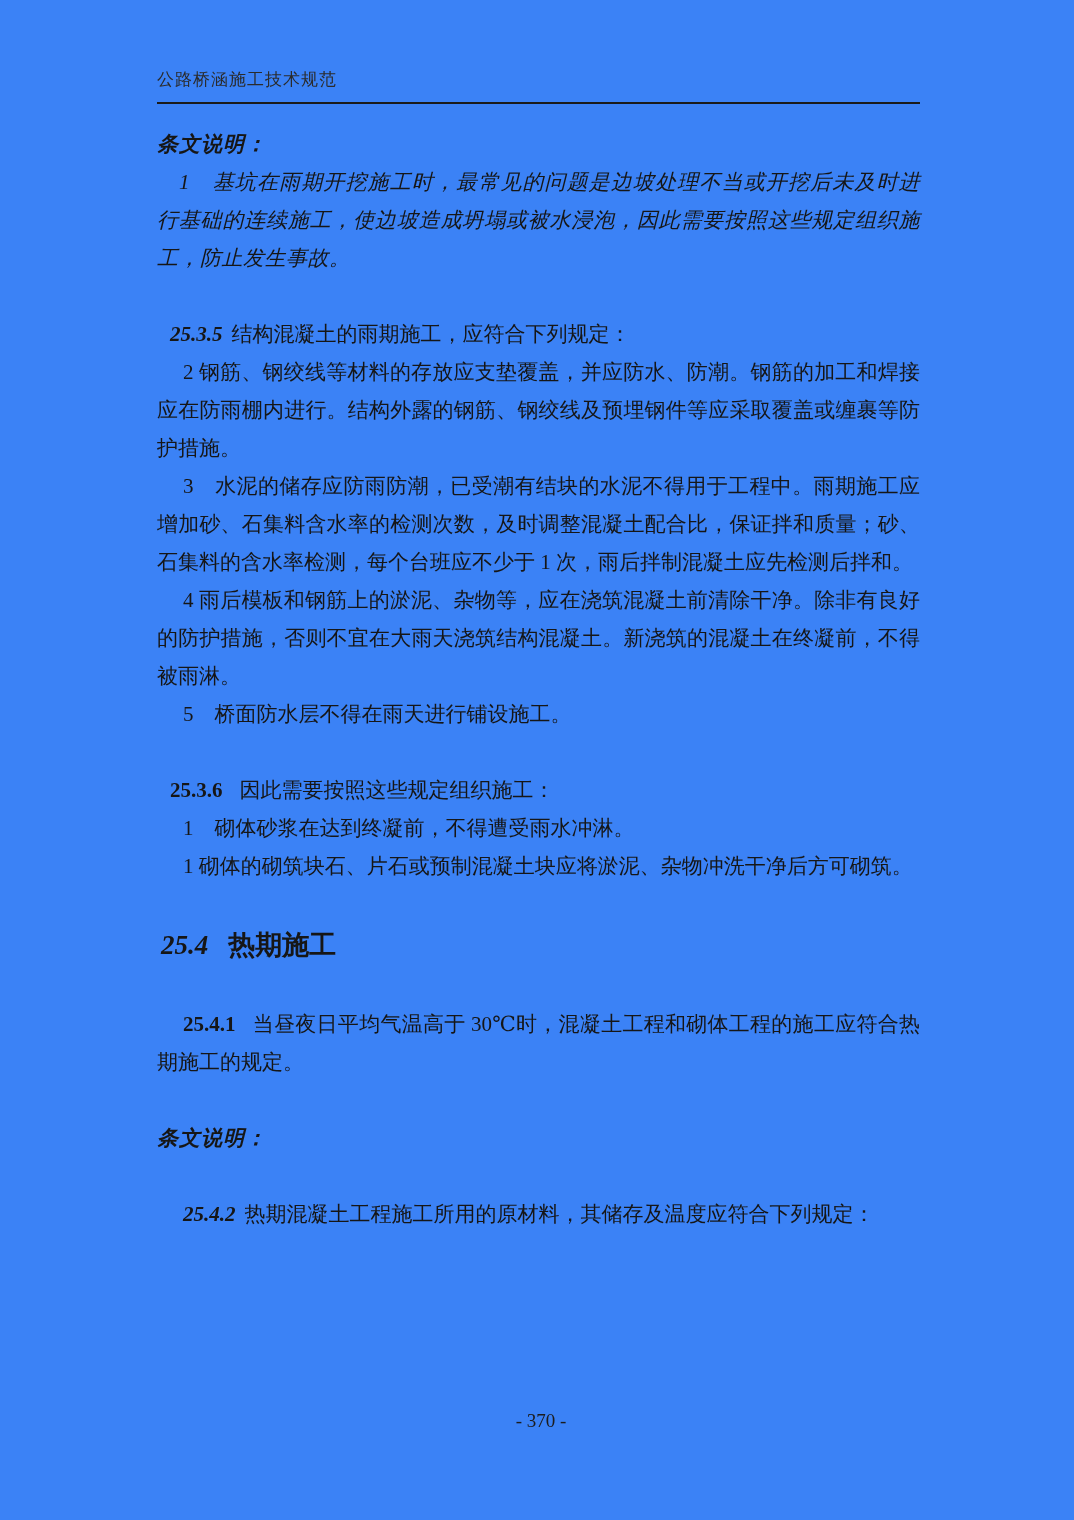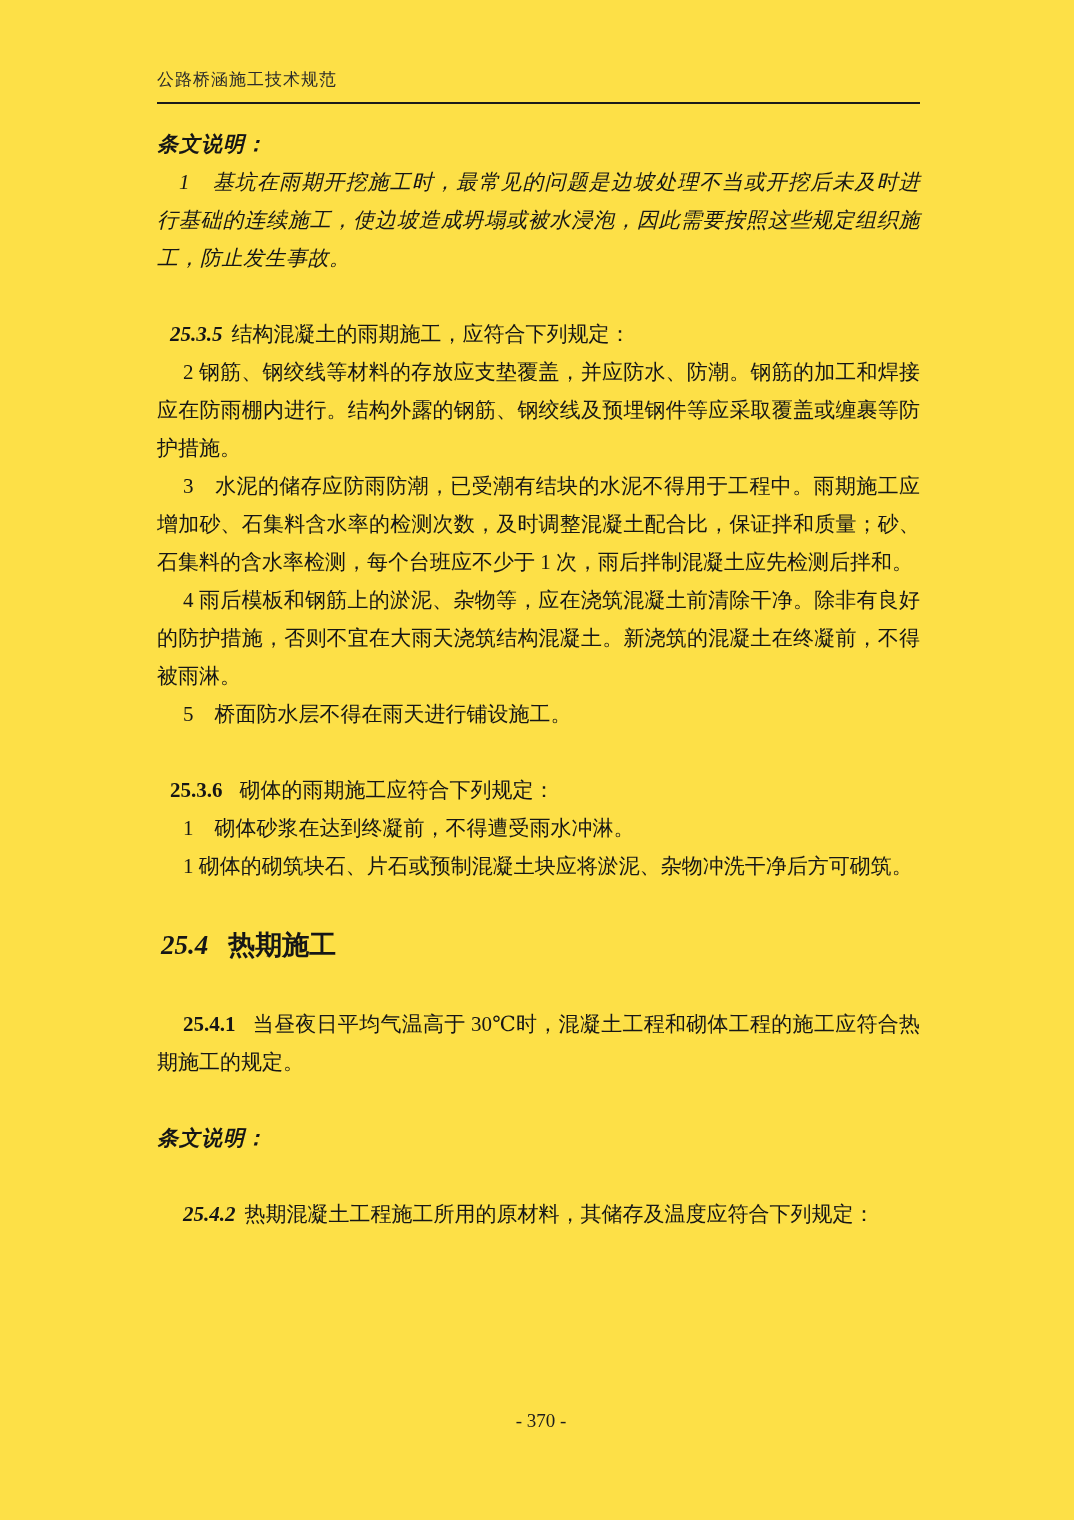--- a/index.html
+++ b/index.html
@@ -1,21 +1,21 @@
 <!DOCTYPE html>
 <html><head>
 <meta charset="utf-8">
 <style>
   html, body { margin: 0; padding: 0; background: #e8e8e8; }
   .page {
     position: relative;
     width: 1074px;
     height: 1520px;
     margin: 0 auto;
-    background: #fde047;
+    background: #3b82f6;
     font-family: "Liberation Serif", "DejaVu Serif", serif;
     color: #161616;
     overflow: hidden;
   }
   .header {
     margin: 68px 154px 0 157px;
     padding-bottom: 10px;
     border-bottom: 2px solid #1b1b1b;
     font-size: 17px;
     line-height: 24px;
@@ -78,21 +78,21 @@
 
     <p class="kai commentary-label">条文说明：</p>
     <p class="kai commentary-para">1　基坑在雨期开挖施工时，最常见的问题是边坡处理不当或开挖后未及时进行基础的连续施工，使边坡造成坍塌或被水浸泡，因此需要按照这些规定组织施工，防止发生事故。</p>
 
     <p class="heading"><span class="num">25.3.5</span><span>结构混凝土的雨期施工，应符合下列规定：</span></p>
     <p class="item">2 钢筋、钢绞线等材料的存放应支垫覆盖，并应防水、防潮。钢筋的加工和焊接应在防雨棚内进行。结构外露的钢筋、钢绞线及预埋钢件等应采取覆盖或缠裹等防护措施。</p>
     <p class="item">3　水泥的储存应防雨防潮，已受潮有结块的水泥不得用于工程中。雨期施工应增加砂、石集料含水率的检测次数，及时调整混凝土配合比，保证拌和质量；砂、石集料的含水率检测，每个台班应不少于 1 次，雨后拌制混凝土应先检测后拌和。</p>
     <p class="item">4 雨后模板和钢筋上的淤泥、杂物等，应在浇筑混凝土前清除干净。除非有良好的防护措施，否则不宜在大雨天浇筑结构混凝土。新浇筑的混凝土在终凝前，不得被雨淋。</p>
     <p class="item">5　桥面防水层不得在雨天进行铺设施工。</p>
 
-    <p class="heading"><span class="num-wide">25.3.6</span><span>砌体的雨期施工应符合下列规定：</span></p>
+    <p class="heading"><span class="num-wide">25.3.6</span><span>因此需要按照这些规定组织施工：</span></p>
     <p class="item">1　砌体砂浆在达到终凝前，不得遭受雨水冲淋。</p>
     <p class="item">1 砌体的砌筑块石、片石或预制混凝土块应将淤泥、杂物冲洗干净后方可砌筑。</p>
 
     <p class="chapter-heading"><span class="num">25.4</span><span>热期施工</span></p>
 
     <p class="para-block"><span class="num-wide">25.4.1</span><span>当昼夜日平均气温高于 30℃时，混凝土工程和砌体工程的施工应符合热期施工的规定。</span></p>
 
     <p class="kai commentary-label second">条文说明：</p>
 
     <p class="para-block"><span class="num">25.4.2</span><span>热期混凝土工程施工所用的原材料，其储存及温度应符合下列规定：</span></p>

